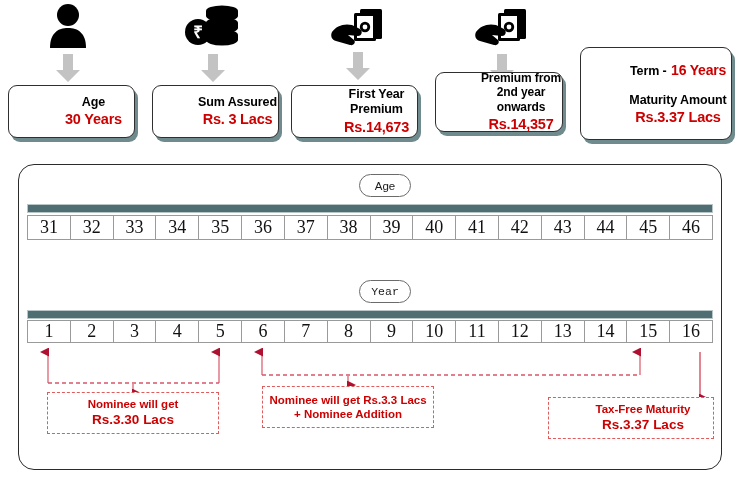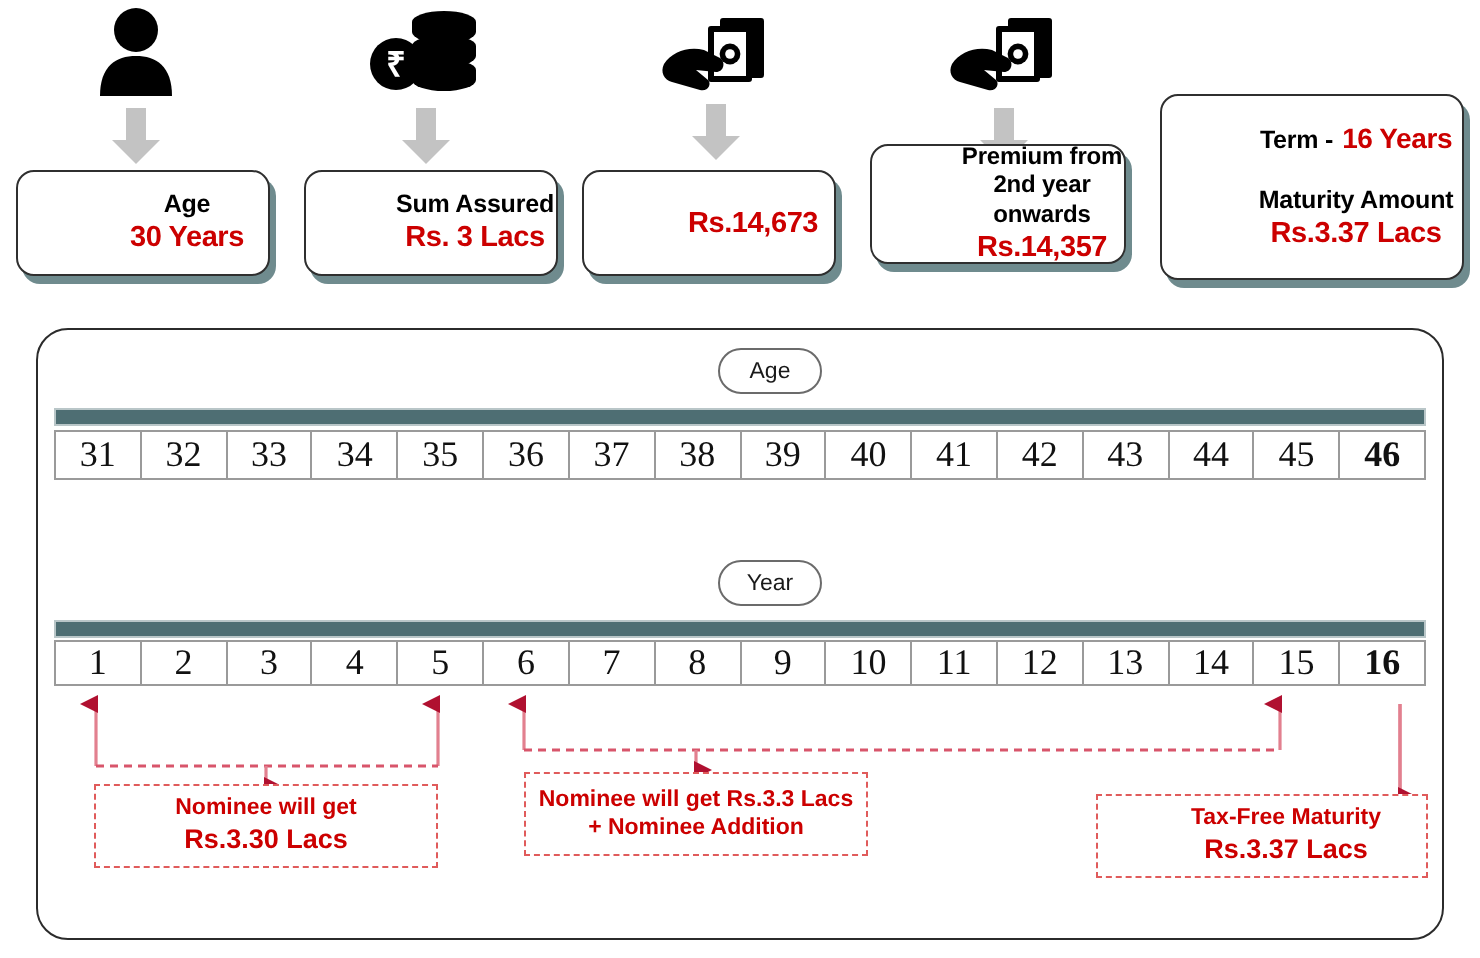--- a/index.html
+++ b/index.html
@@ -78,21 +78,21 @@
   }
   .cell{
     flex:1 1 0;
     box-sizing:border-box;
     border-right:1px solid #9a9a9a;
     display:flex;align-items:center;justify-content:center;
     font-family:"Liberation Serif", serif;
     font-size:18px;
     color:#111111;
   }
-  .cell:last-child{border-right:none;font-weight:bold;}
+  .cell:last-child{border-right:none;}
 
   
   .conn{position:absolute;left:0;top:0;width:740px;height:479px;pointer-events:none;}
 
   
   .callout{
     position:absolute;
     box-sizing:border-box;
     border:1.4px dashed #e05b5b;
     background:#ffffff;
@@ -189,20 +189,21 @@
     <div class="lbl">Age</div>
     <div class="val">30 Years</div>
   </div>
 
   <div class="card" style="left:152px;top:85px;width:127px;height:53px;">
     <div class="lbl">Sum Assured</div>
     <div class="val">Rs. 3 Lacs</div>
   </div>
 
   <div class="card" style="left:291px;top:85px;width:127px;height:53px;">
+    <div class="lbl">First Year Premium</div>
     <div class="val">Rs.14,673</div>
   </div>
 
   <div class="card two-line" style="left:435px;top:72px;width:128px;height:60px;">
     <div class="lbl">Premium from</div>
     <div class="lbl">2nd year onwards</div>
     <div class="val">Rs.14,357</div>
   </div>
 
   <div class="card" style="left:580px;top:47px;width:152px;height:93px;">
@@ -232,21 +233,21 @@
     <div class="cell">39</div>
     <div class="cell">40</div>
     <div class="cell">41</div>
     <div class="cell">42</div>
     <div class="cell">43</div>
     <div class="cell">44</div>
     <div class="cell">45</div>
     <div class="cell">46</div>
   </div>
 
-  <div class="pill" style="left:359px;top:280px;width:52px;height:23px;">Year</div>
+  <div class="pill" style="left:359px;top:280px;width:52px;height:23px;font-family:Liberation Mono, monospace;">Year</div>
 
   <div class="tealbar" style="left:27px;top:310px;width:686px;"></div>
 
   <div class="scale" style="left:27px;top:320px;width:686px;height:23px;">
     <div class="cell">1</div>
     <div class="cell">2</div>
     <div class="cell">3</div>
     <div class="cell">4</div>
     <div class="cell">5</div>
     <div class="cell">6</div>

